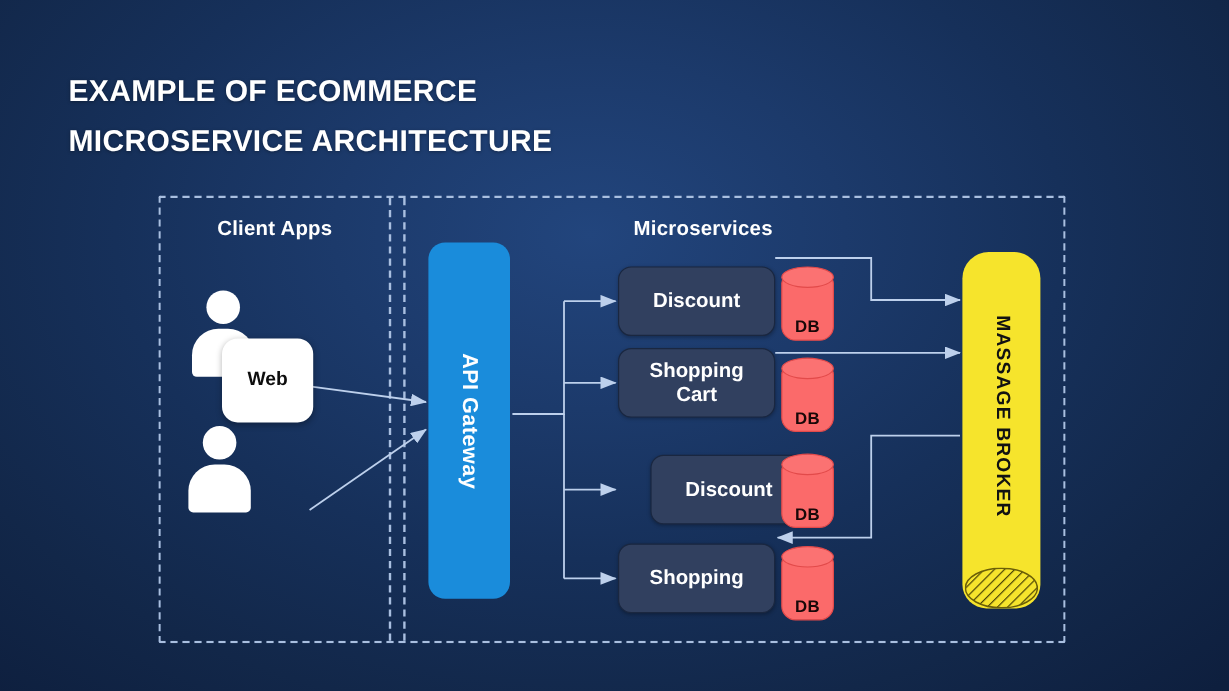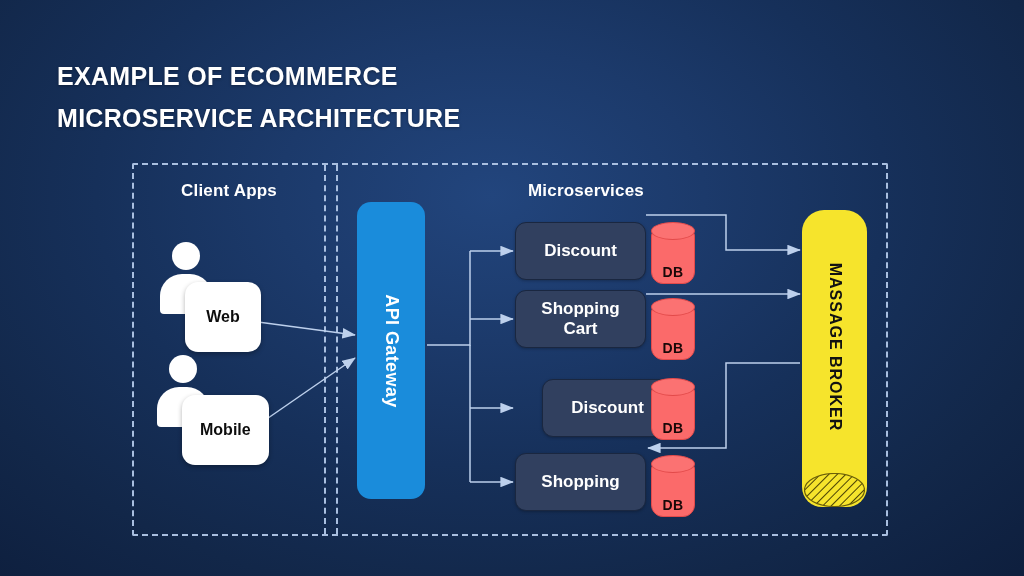--- a/index.html
+++ b/index.html
@@ -189,21 +189,20 @@
       <div class="body"></div>
     </div>
     <div class="client-chip">Web</div>
   </div>
 
   <div class="actor" id="actor-mobile">
     <div class="person">
       <div class="head"></div>
       <div class="body"></div>
     </div>
-    <div class="client-chip">Mobile</div>
   </div>
 
   <div id="api-gateway">
     <span class="vlabel">API Gateway</span>
   </div>
 
   <div class="svc" id="svc-0">
     <span>Discount</span>
   </div>
   <div class="svc" id="svc-1">

